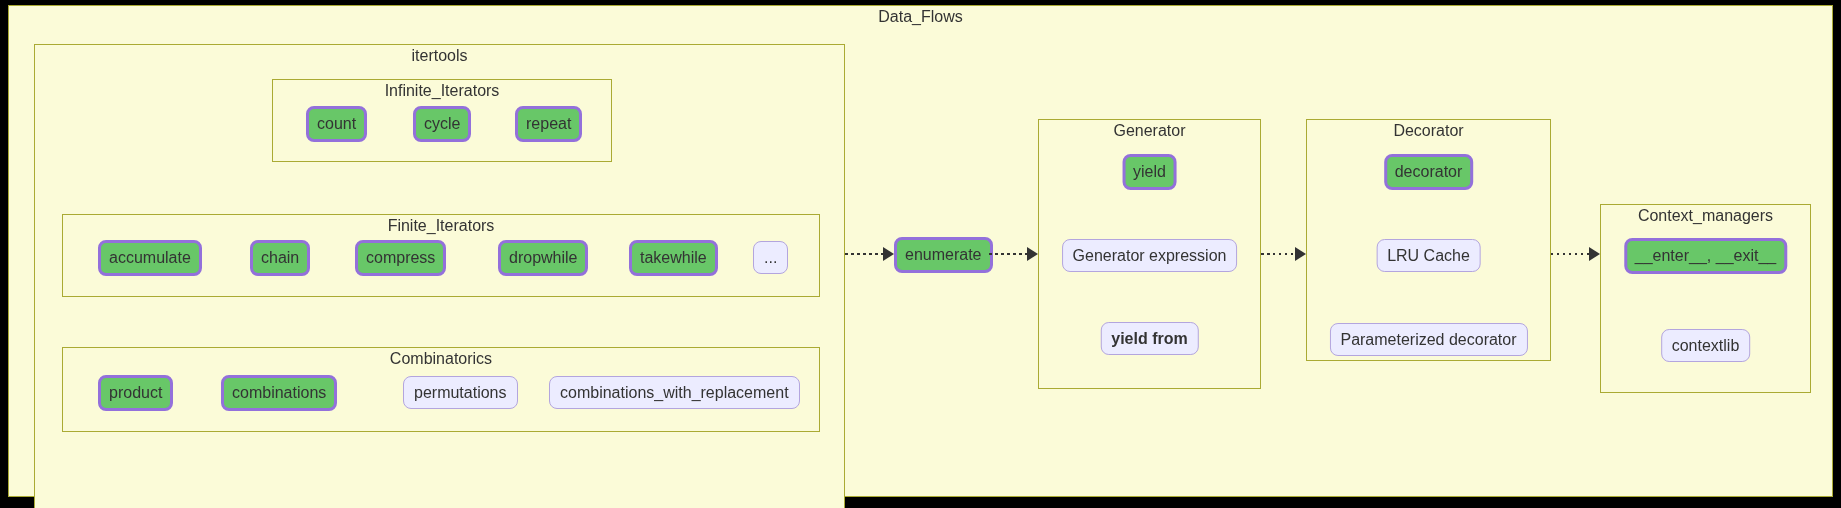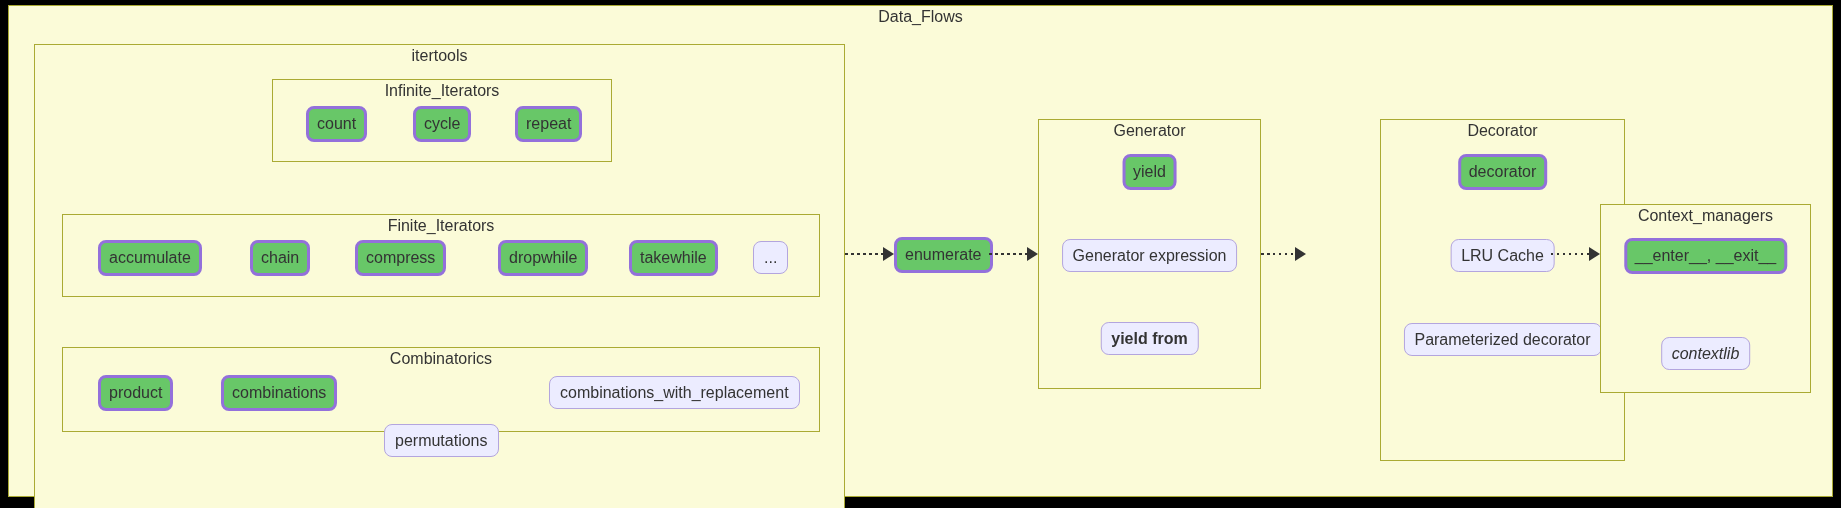--- a/index.html
+++ b/index.html
@@ -102,45 +102,45 @@
       <div class="node green" style="left:292px; top:25px;">compress</div>
       <div class="node green" style="left:429px; top:25px;margin-left:6px;">dropwhile</div>
       <div class="node green" style="left:566px; top:25px;">takewhile</div>
       <div class="node lav" style="left:690px; top:26px;">...</div>
     </div>
 
     <div class="frame" style="left:27px; top:302px; width:758px; height:85px;">
       <div class="group-title">Combinatorics</div>
       <div class="node green" style="left:35px; top:27px;">product</div>
       <div class="node green" style="left:158px; top:27px;">combinations</div>
-      <div class="node lav" style="left:321px; top:28px;margin-top:48px;">permutations</div>
+      <div class="node lav" style="left:340px; top:28px;">permutations</div>
       <div class="node lav" style="left:486px; top:28px;">combinations_with_replacement</div>
     </div>
   </div>
 
   <div class="node green" style="left:885px; top:231px;">enumerate</div>
 
   <div class="frame" style="left:1029px; top:113px; width:223px; height:270px;">
     <div class="group-title">Generator</div>
     <div class="node green" style="left:50%; transform:translateX(-50%); top:34px;">yield</div>
     <div class="node lav" style="left:50%; transform:translateX(-50%); top:119px;">Generator expression</div>
     <div class="node lav" style="left:50%; transform:translateX(-50%); top:202px;font-weight:bold;">yield from</div>
   </div>
 
-  <div class="frame" style="left:1371px; top:113px; width:245px; height:342px;">
+  <div class="frame" style="left:1297px; top:113px; width:245px; height:242px;">
     <div class="group-title">Decorator</div>
     <div class="node green" style="left:50%; transform:translateX(-50%); top:34px;">decorator</div>
     <div class="node lav" style="left:50%; transform:translateX(-50%); top:119px;">LRU Cache</div>
     <div class="node lav" style="left:50%; transform:translateX(-50%); top:203px;">Parameterized decorator</div>
   </div>
 
   <div class="frame" style="left:1591px; top:154px; width:211px; height:189px;margin-top:44px;">
     <div class="group-title">Context_managers</div>
     <div class="node green" style="left:50%; transform:translateX(-50%); top:33px;">__enter__, __exit__</div>
-    <div class="node lav" style="left:50%; transform:translateX(-50%); top:132px;font-style:italic;">contextlib</div>
+    <div class="node lav" style="left:50%; transform:translateX(-50%); top:124px;">contextlib</div>
   </div>
 
   <div class="edge" style="left:836px; width:49px;">
     <div class="edge-line"></div>
     <div class="edge-head"></div>
   </div>
   <div class="edge" style="left:980px; width:49px;">
     <div class="edge-line"></div>
     <div class="edge-head"></div>
   </div>

